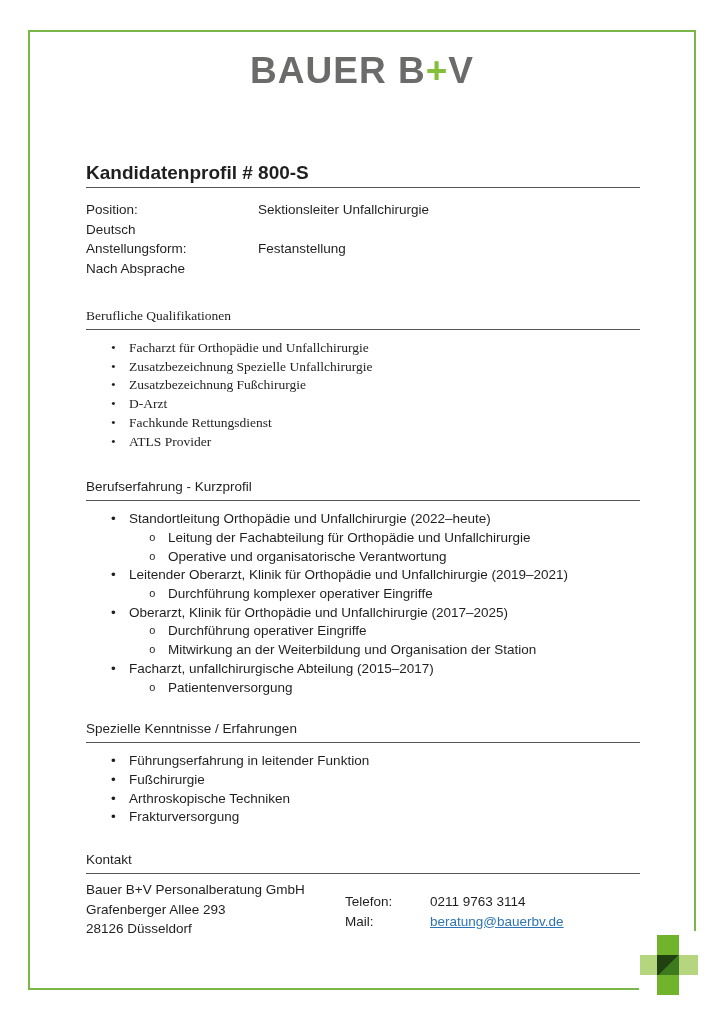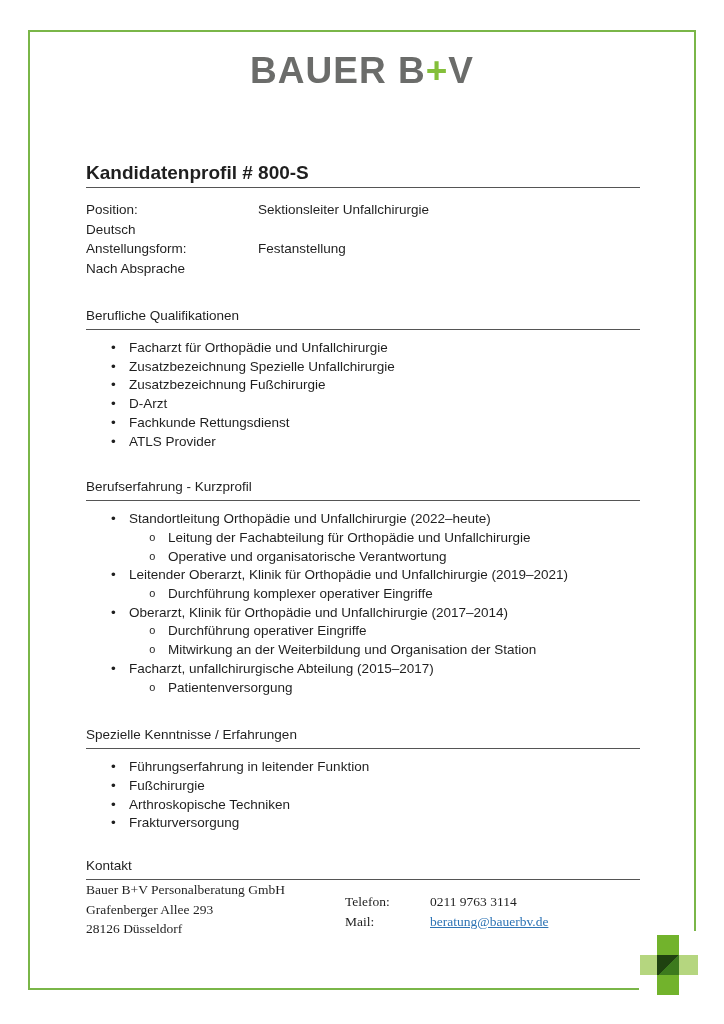--- a/index.html
+++ b/index.html
@@ -33,34 +33,34 @@
     font-size:19px; font-weight:bold; line-height:19px;
     padding-bottom:5px; border-bottom:1.5px solid #555555;
   }
   .fields { margin-top:12px; }
   .field-row { display:flex; line-height:19.5px; }
   .field-label { width:172px; flex:none; }
   .section { }
   .section-heading {
     line-height:19px; padding-bottom:4px; border-bottom:1.5px solid #555555;
   }
-  .m-quals { margin-top:28px; }
+  .m-quals { margin-top:28px;font-family:Liberation Serif, serif; }
   .m-exp   { margin-top:26px; }
-  .m-skill { margin-top:28px; }
+  .m-skill { margin-top:22px; }
   .m-kont  { margin-top:23px; }
   .list { margin-top:9px; }
   .li { position:relative; line-height:18.7px; }
   .li.l1 { padding-left:43px; }
   .li.l1::before { content:"\2022"; position:absolute; left:25px; top:0; }
   .li.l2 { padding-left:82px; }
   .li.l2::before {
     content:"o"; position:absolute; left:63px; top:0;
     font-family:"Liberation Mono", monospace; font-size:11px;
   }
-  .contact-block { position:relative; line-height:19.5px;font-family:Liberation Serif, serif; }
+  .contact-block { position:relative; margin-top:6px; line-height:19.5px; }
   .contact-right { position:absolute; left:259px; top:12px; }
   .contact-row { display:flex; line-height:19.5px; }
   .contact-label { width:85px; flex:none; }
   a.mail-link { color:#2e74b5; text-decoration:underline; }
 </style>
 </head>
 <body>
 
 <div class="frame"></div>
 <div class="corner-patch"></div>
@@ -104,21 +104,21 @@
   </div>
 
   <div class="section m-exp">
     <div class="section-heading">Berufserfahrung - Kurzprofil</div>
     <div class="list">
       <div class="li l1">Standortleitung Orthopädie und Unfallchirurgie (2022–heute)</div>
       <div class="li l2">Leitung der Fachabteilung für Orthopädie und Unfallchirurgie</div>
       <div class="li l2">Operative und organisatorische Verantwortung</div>
       <div class="li l1">Leitender Oberarzt, Klinik für Orthopädie und Unfallchirurgie (2019–2021)</div>
       <div class="li l2">Durchführung komplexer operativer Eingriffe</div>
-      <div class="li l1">Oberarzt, Klinik für Orthopädie und Unfallchirurgie (2017–2014)</div>
+      <div class="li l1">Oberarzt, Klinik für Orthopädie und Unfallchirurgie (2017–2025)</div>
       <div class="li l2">Durchführung operativer Eingriffe</div>
       <div class="li l2">Mitwirkung an der Weiterbildung und Organisation der Station</div>
       <div class="li l1">Facharzt, unfallchirurgische Abteilung (2015–2017)</div>
       <div class="li l2">Patientenversorgung</div>
     </div>
   </div>
 
   <div class="section m-skill">
     <div class="section-heading">Spezielle Kenntnisse / Erfahrungen</div>
     <div class="list">

